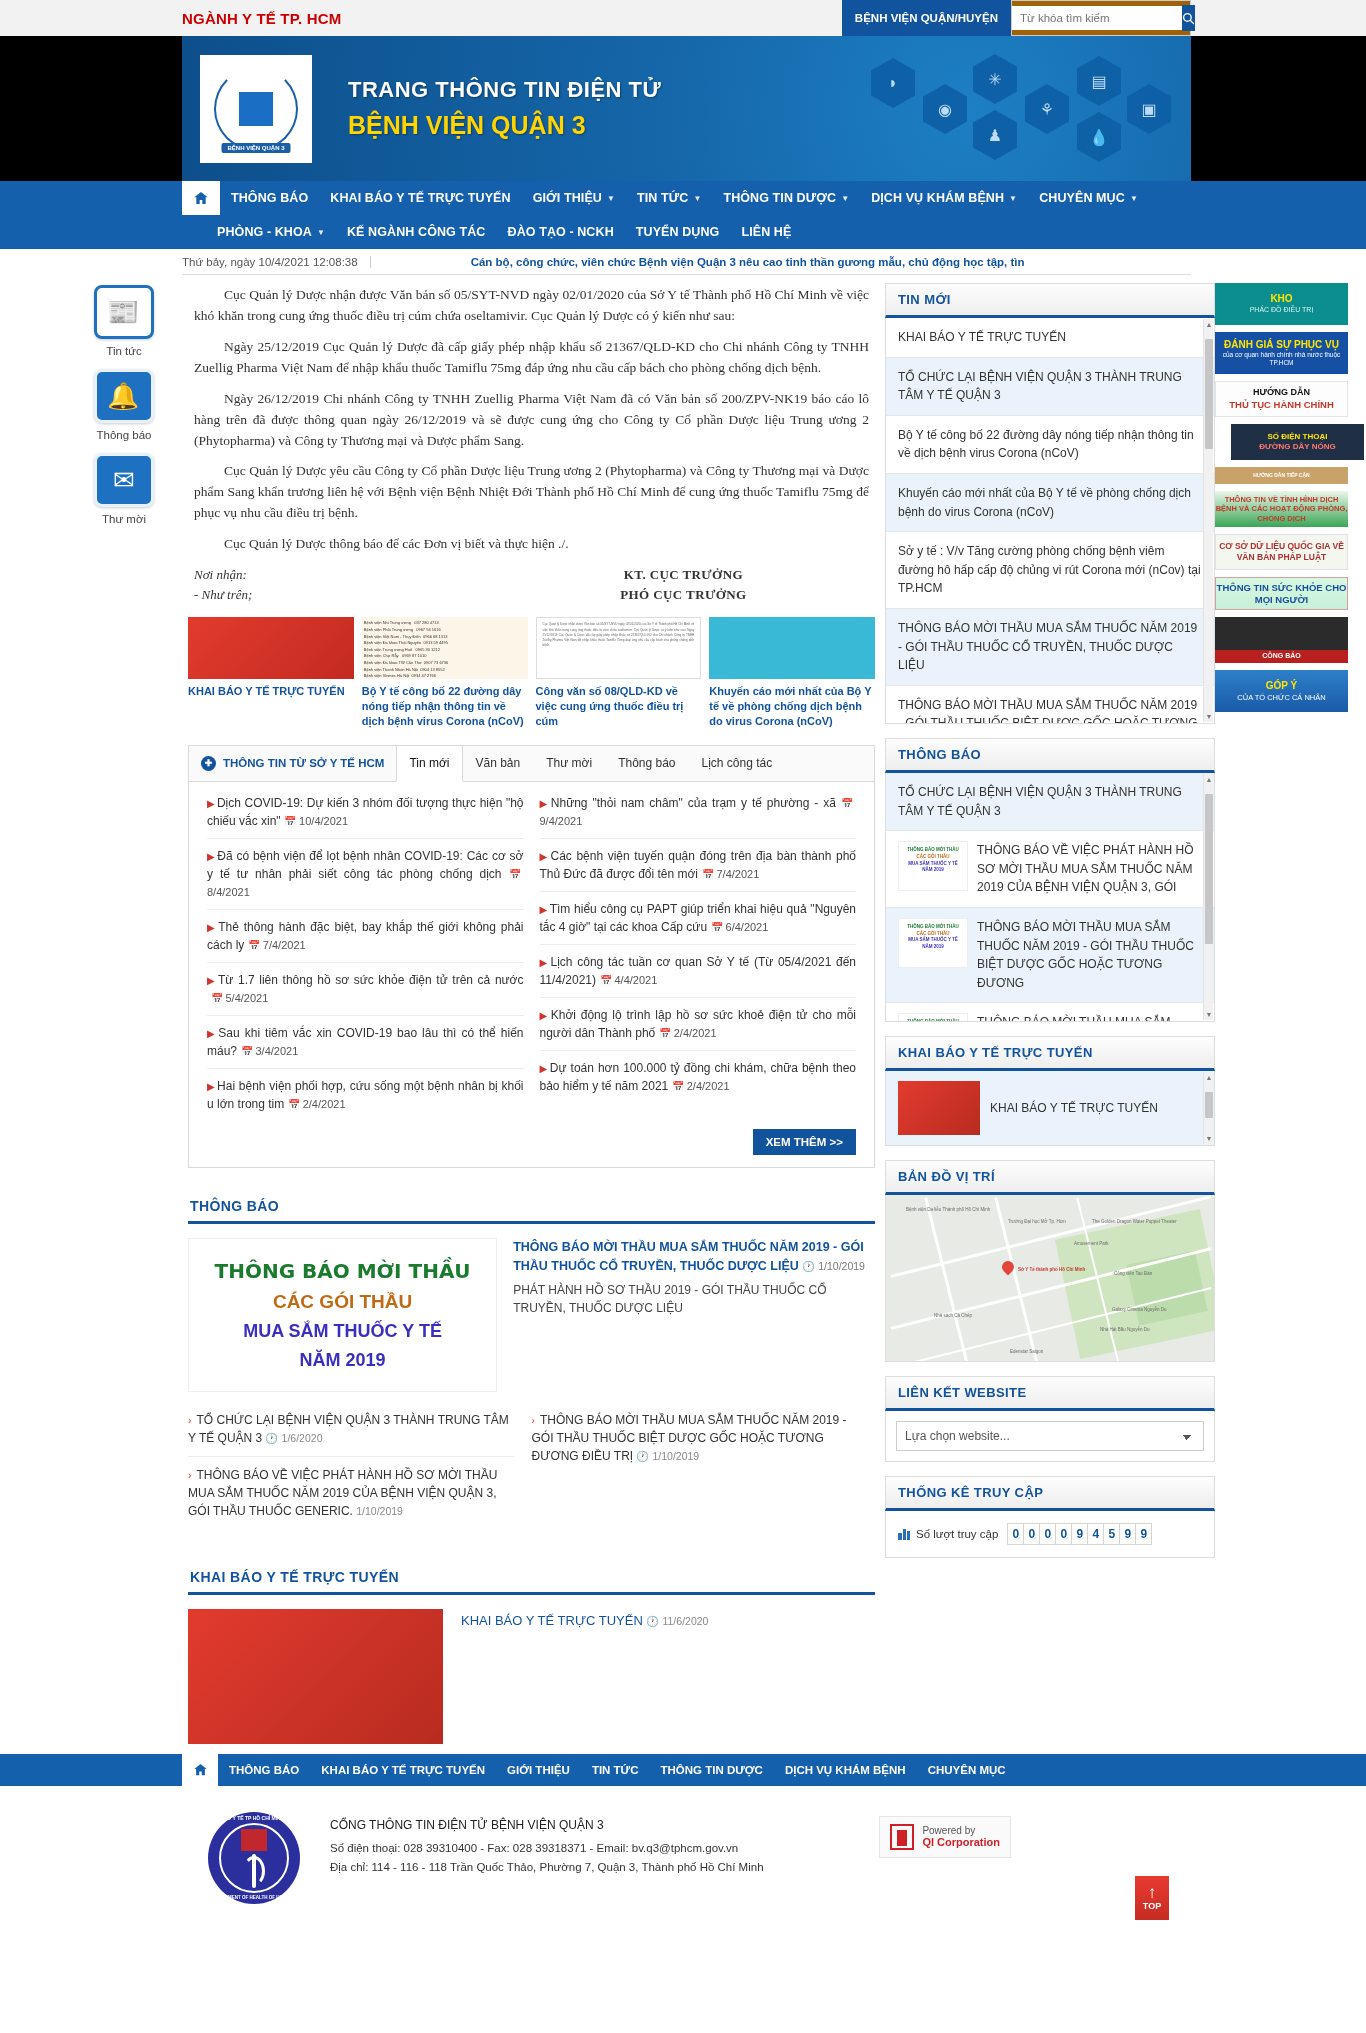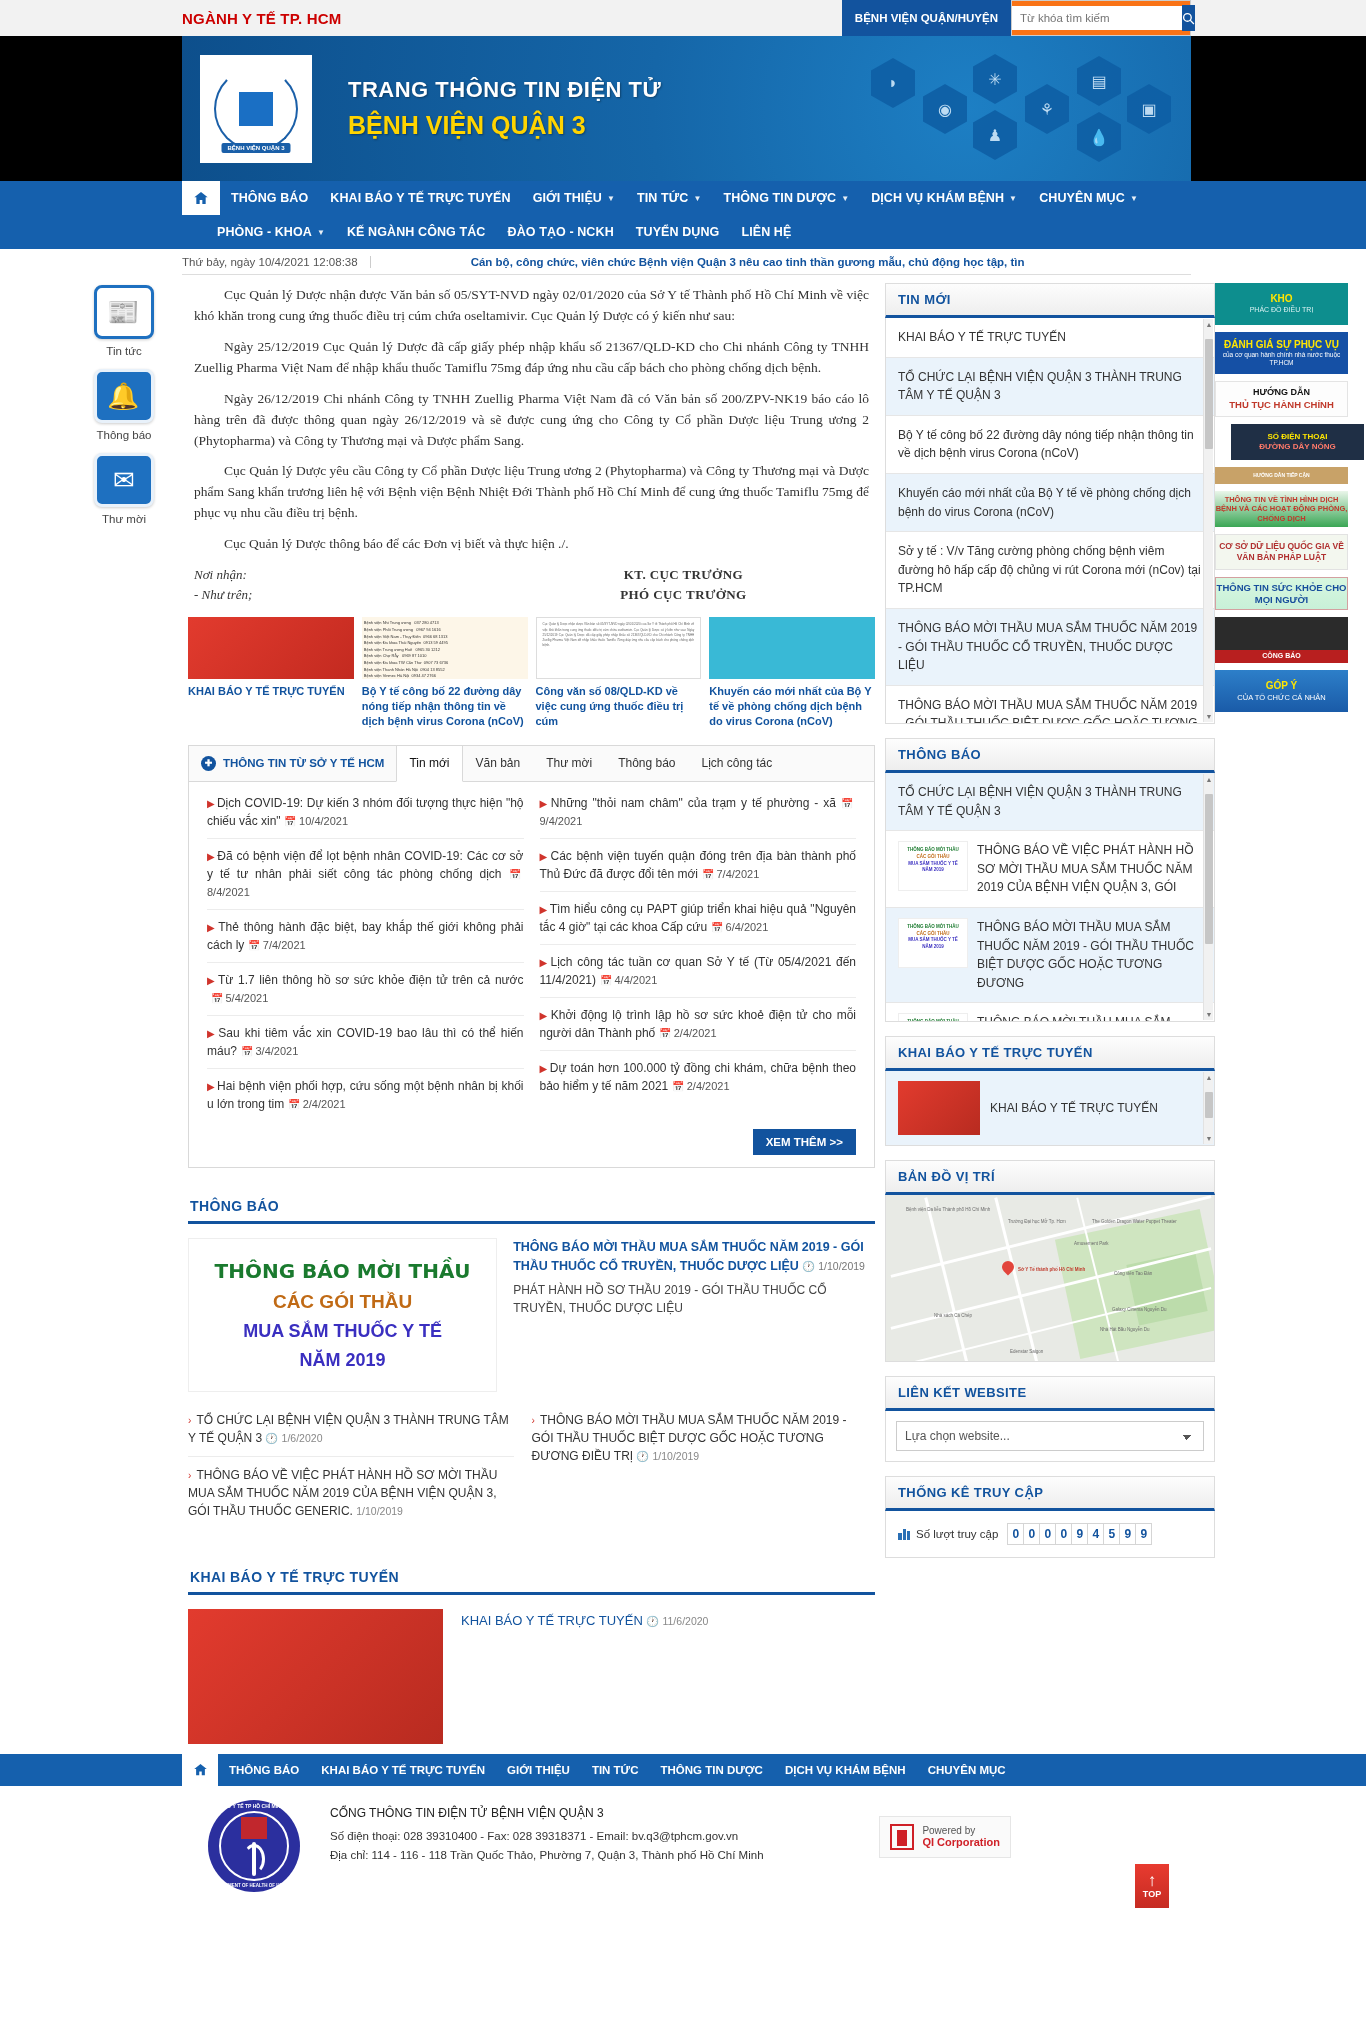--- a/index.html
+++ b/index.html
@@ -40,21 +40,21 @@
     color: #fff;
     font-size: 11.5px;
     font-weight: bold;
     padding: 0 13px;
     display: flex;
     align-items: center;
     white-space: nowrap;
     cursor: pointer;
   }
   .search-box {
-    background: #f97316;
+    background: #a16207;
     border: 1px solid #ccc;
     display: flex;
     align-items: center;
     width: 180px;
   }
   .search-box input {
     border: 0;
     outline: 0;
     flex: 1;
     font-size: 11.5px;
@@ -410,21 +410,21 @@
   .sb9 .bar{position:absolute;left:0;right:0;bottom:0;height:13px;background:#b81f1f;color:#fff;font-size:7px;display:flex;align-items:center;justify-content:center;font-weight:bold;}
   .sb10{height:42px;background:linear-gradient(#2d7fc9,#1a5ba8);flex-direction:column;}
   .sb10 .a{color:#ffe600;font-weight:bold;font-size:10px;}
   .sb10 .b{color:#fff;font-size:7.5px;}
 
   
   .footer-nav { background: #1560ad; }
   .footer-nav-inner { margin: 0 175px 0 182px; display: flex; align-items: center; }
   .fn-home { width:36px;height:32px;background:#fff;color:#1560ad;display:flex;align-items:center;justify-content:center;font-size:14px;cursor:pointer;}
   .fn-item { color:#fff;font-size:11.5px;font-weight:bold;padding:9px 11px;cursor:pointer;white-space:nowrap;}
-  .footer-body { padding: 14px 0 32px; display:flex; margin:0 175px 0 182px; position: relative;}
+  .footer-body { padding: 26px 0 32px; display:flex; margin:0 175px 0 182px; position: relative;}
   .f-logo { width: 92px; height: 92px; flex-shrink:0; margin-left: 26px; position:relative;}
   .f-logo .ring { position:absolute; inset:0; border-radius:50%; background:#2b2f9e;}
   .f-logo .inner { position:absolute; inset:11px; border-radius:50%; background:#2b2f9e; border:2px solid #fff;}
   .f-logo .house { position:absolute; top:17px; left:50%; transform:translateX(-50%); width:26px;height:22px;background:#c1272d;}
   .f-logo .rod { position:absolute; top:42px; left:50%; transform:translateX(-50%); width:4px;height:34px;background:#fff;border-radius:2px;}
   .f-logo .snake { position:absolute; top:44px; left:50%; margin-left:-11px; width:22px;height:30px;border:3px solid #fff;border-radius:50%;border-left-color:transparent;border-bottom-color:transparent;}
   .f-logo .tx-top{position:absolute;top:3px;left:0;right:0;text-align:center;color:#fff;font-size:5px;font-weight:bold;}
   .f-logo .tx-bot{position:absolute;bottom:4px;left:0;right:0;text-align:center;color:#fff;font-size:4.5px;font-weight:bold;}
   .f-text { margin-left: 30px; padding-top: 6px; }
   .f-title { font-size: 12px; color:#222; font-weight:normal; margin-bottom:10px; }

